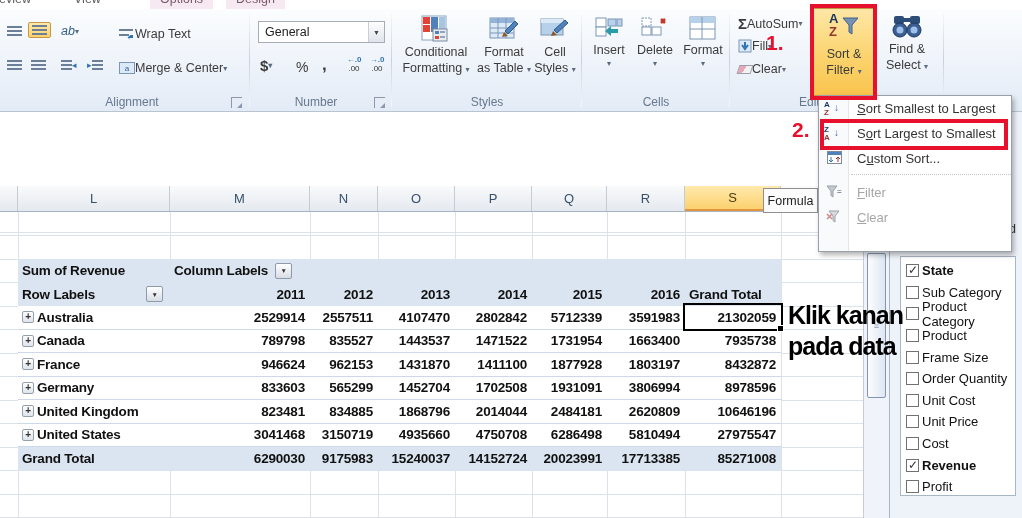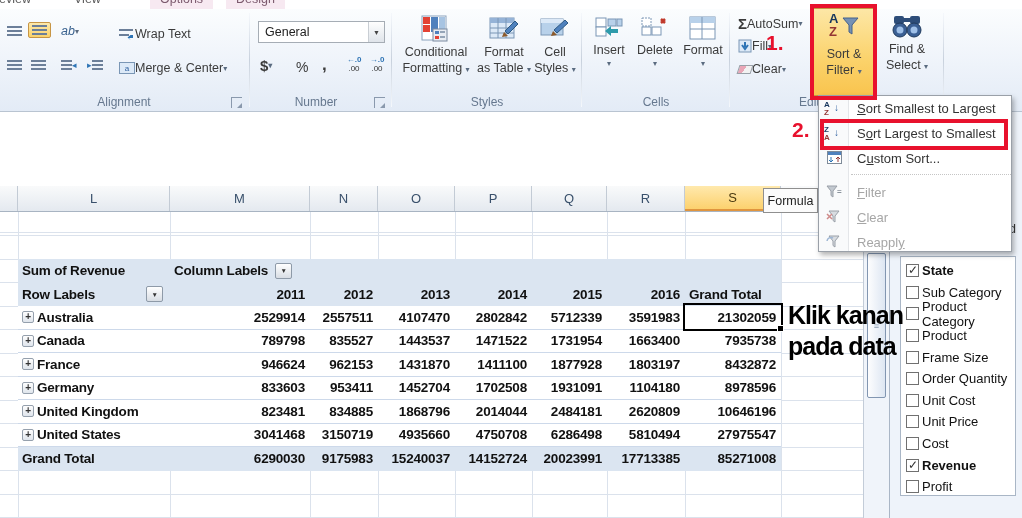--- a/index.html
+++ b/index.html
@@ -159,21 +159,21 @@
           <span class="bars" style="width:11px"></span>
         </div>
       <div class="rbtn" style="left:116px;top:50px">
         <svg width="16" height="12">
             <rect x="0.5" y="0.5" width="15" height="11" fill="#dce9f7" stroke="#7a96b5"></rect>
             <text x="8" y="9" font-size="8" text-anchor="middle" fill="#2e5f9e">a</text>
           </svg>
         <span>Merge &amp; Center</span>
           <span class="caret">▾</span>
       </div>
-      <div class="grp-label" style="left:4px;width:240px">Alignment</div>
+      <div class="grp-label" style="left:12px;width:240px">Alignment</div>
       <span class="launch" style="left:231px;top:88px"></span>
     </div>
 
     <div class="grp" style="left:251px;width:140px">
       <div class="combo" style="left:7px;top:12px;width:127px;height:22px">
         <span>General</span>
         <span class="dd">▼</span>
       </div>
       <div class="rbtn" style="left:6px;top:46px;font-weight:bold;font-size:15px">
           <span>$</span>
@@ -404,25 +404,25 @@
           <div class="cell n">1877928</div>
           <div class="cell n">1803197</div>
           <div class="cell n">8432872</div>
         </div>
           <div class="prow data">
           <div class="cell lbl">
             <span class="expand">+</span>
             <span>Germany</span>
           </div>
           <div class="cell n">833603</div>
-          <div class="cell n">953411</div>
+          <div class="cell n">565299</div>
           <div class="cell n">1452704</div>
           <div class="cell n">1702508</div>
           <div class="cell n">1931091</div>
-          <div class="cell n">1104180</div>
+          <div class="cell n">3806994</div>
           <div class="cell n">8978596</div>
         </div>
           <div class="prow data">
           <div class="cell lbl">
             <span class="expand">+</span>
             <span>United Kingdom</span>
           </div>
           <div class="cell n">823481</div>
           <div class="cell n">834885</div>
           <div class="cell n">1868796</div>
@@ -556,29 +556,20 @@
     </div>
     <div class="mi dis">
       <span class="mico">
         <svg width="16" height="13">
             <path d="M3 1 h10 l-4 5 v6 l-2 -1.5 v-4.5 z" fill="#d8dce1" stroke="#9aa0a8"></path>
             <path d="M1 4 l5 5 m0 -5 l-5 5" stroke="#cf8b8b" stroke-width="1.5"></path>
           </svg>
       </span>
       <span class="mtext"><span></span><u>C</u><span>lear</span></span>
     </div>
-    <div class="mi dis">
-      <span class="mico">
-        <svg width="16" height="13">
-            <path d="M3 1 h10 l-4 5 v6 l-2 -1.5 v-4.5 z" fill="#d8dce1" stroke="#9aa0a8"></path>
-            <path d="M1 6 a4 4 0 0 1 6 -3" stroke="#9fb6d4" fill="none" stroke-width="1.5"></path>
-          </svg>
-      </span>
-      <span class="mtext"><span>Reappl</span><u>y</u><span></span></span>
-    </div>
   </div>
 
   <div class="redbox" style="left:810px;top:4px;width:67px;height:96px;z-index:45"></div>
   <div class="redbox" style="left:820px;top:119px;width:188px;height:31px"></div>
   <div class="rednum" style="left:766px;top:31px">1.</div>
   <div class="rednum" style="left:792px;top:118px">2.</div>
   <div class="rednote">
     <span>Klik kanan</span><br>
     <span>pada data</span>
   </div>

